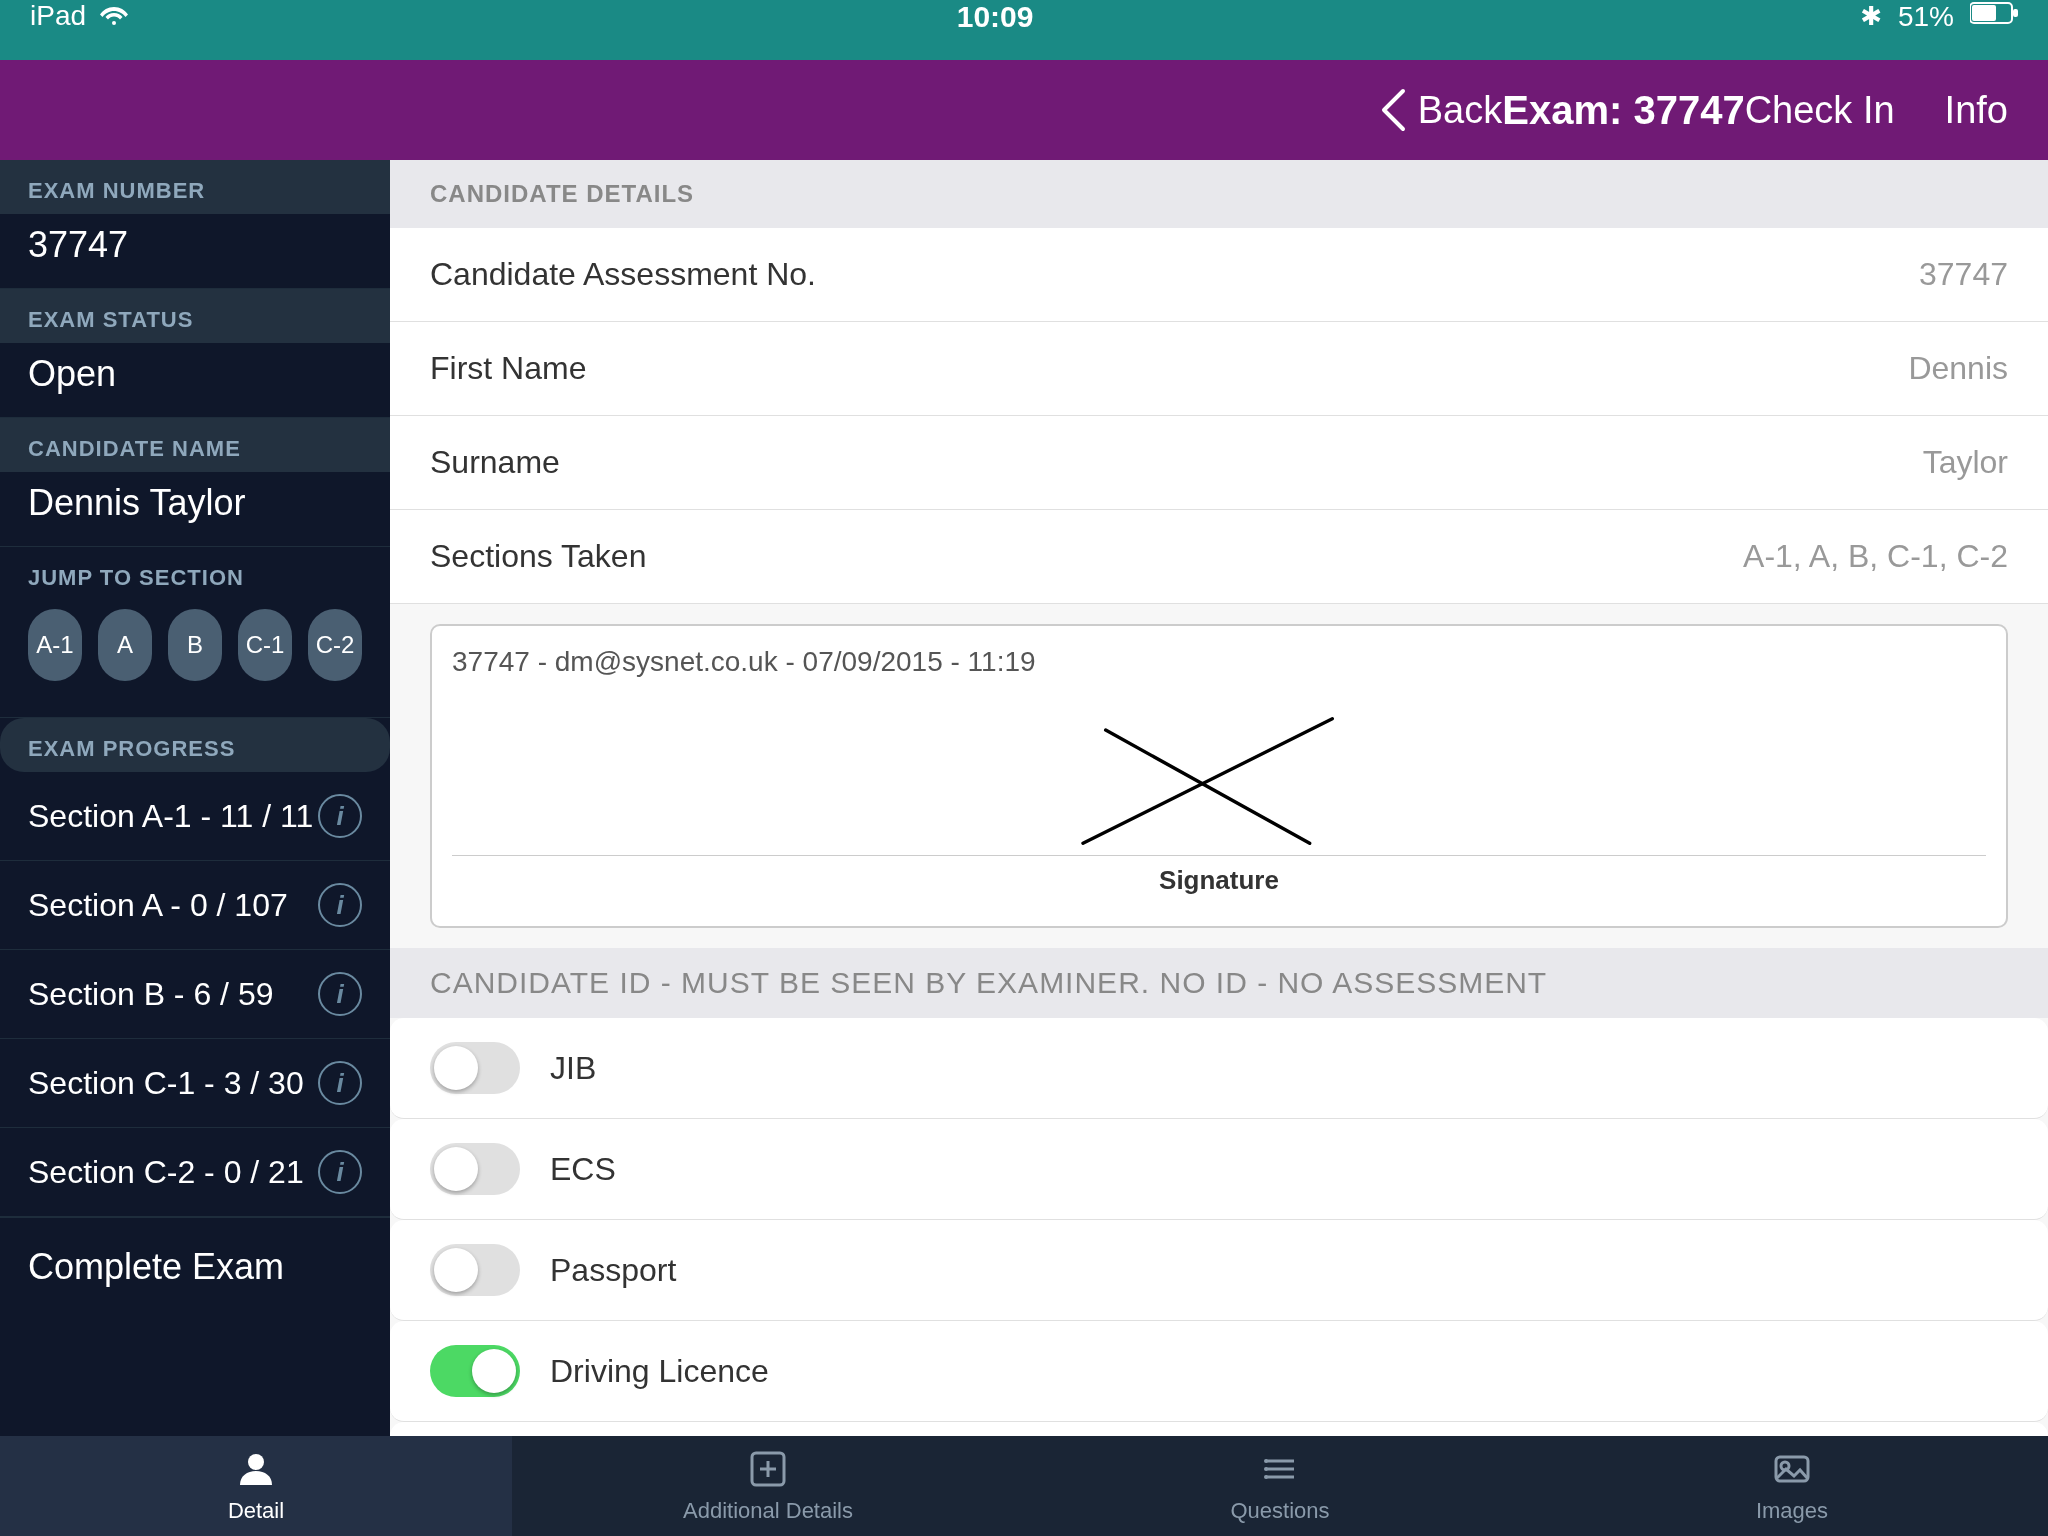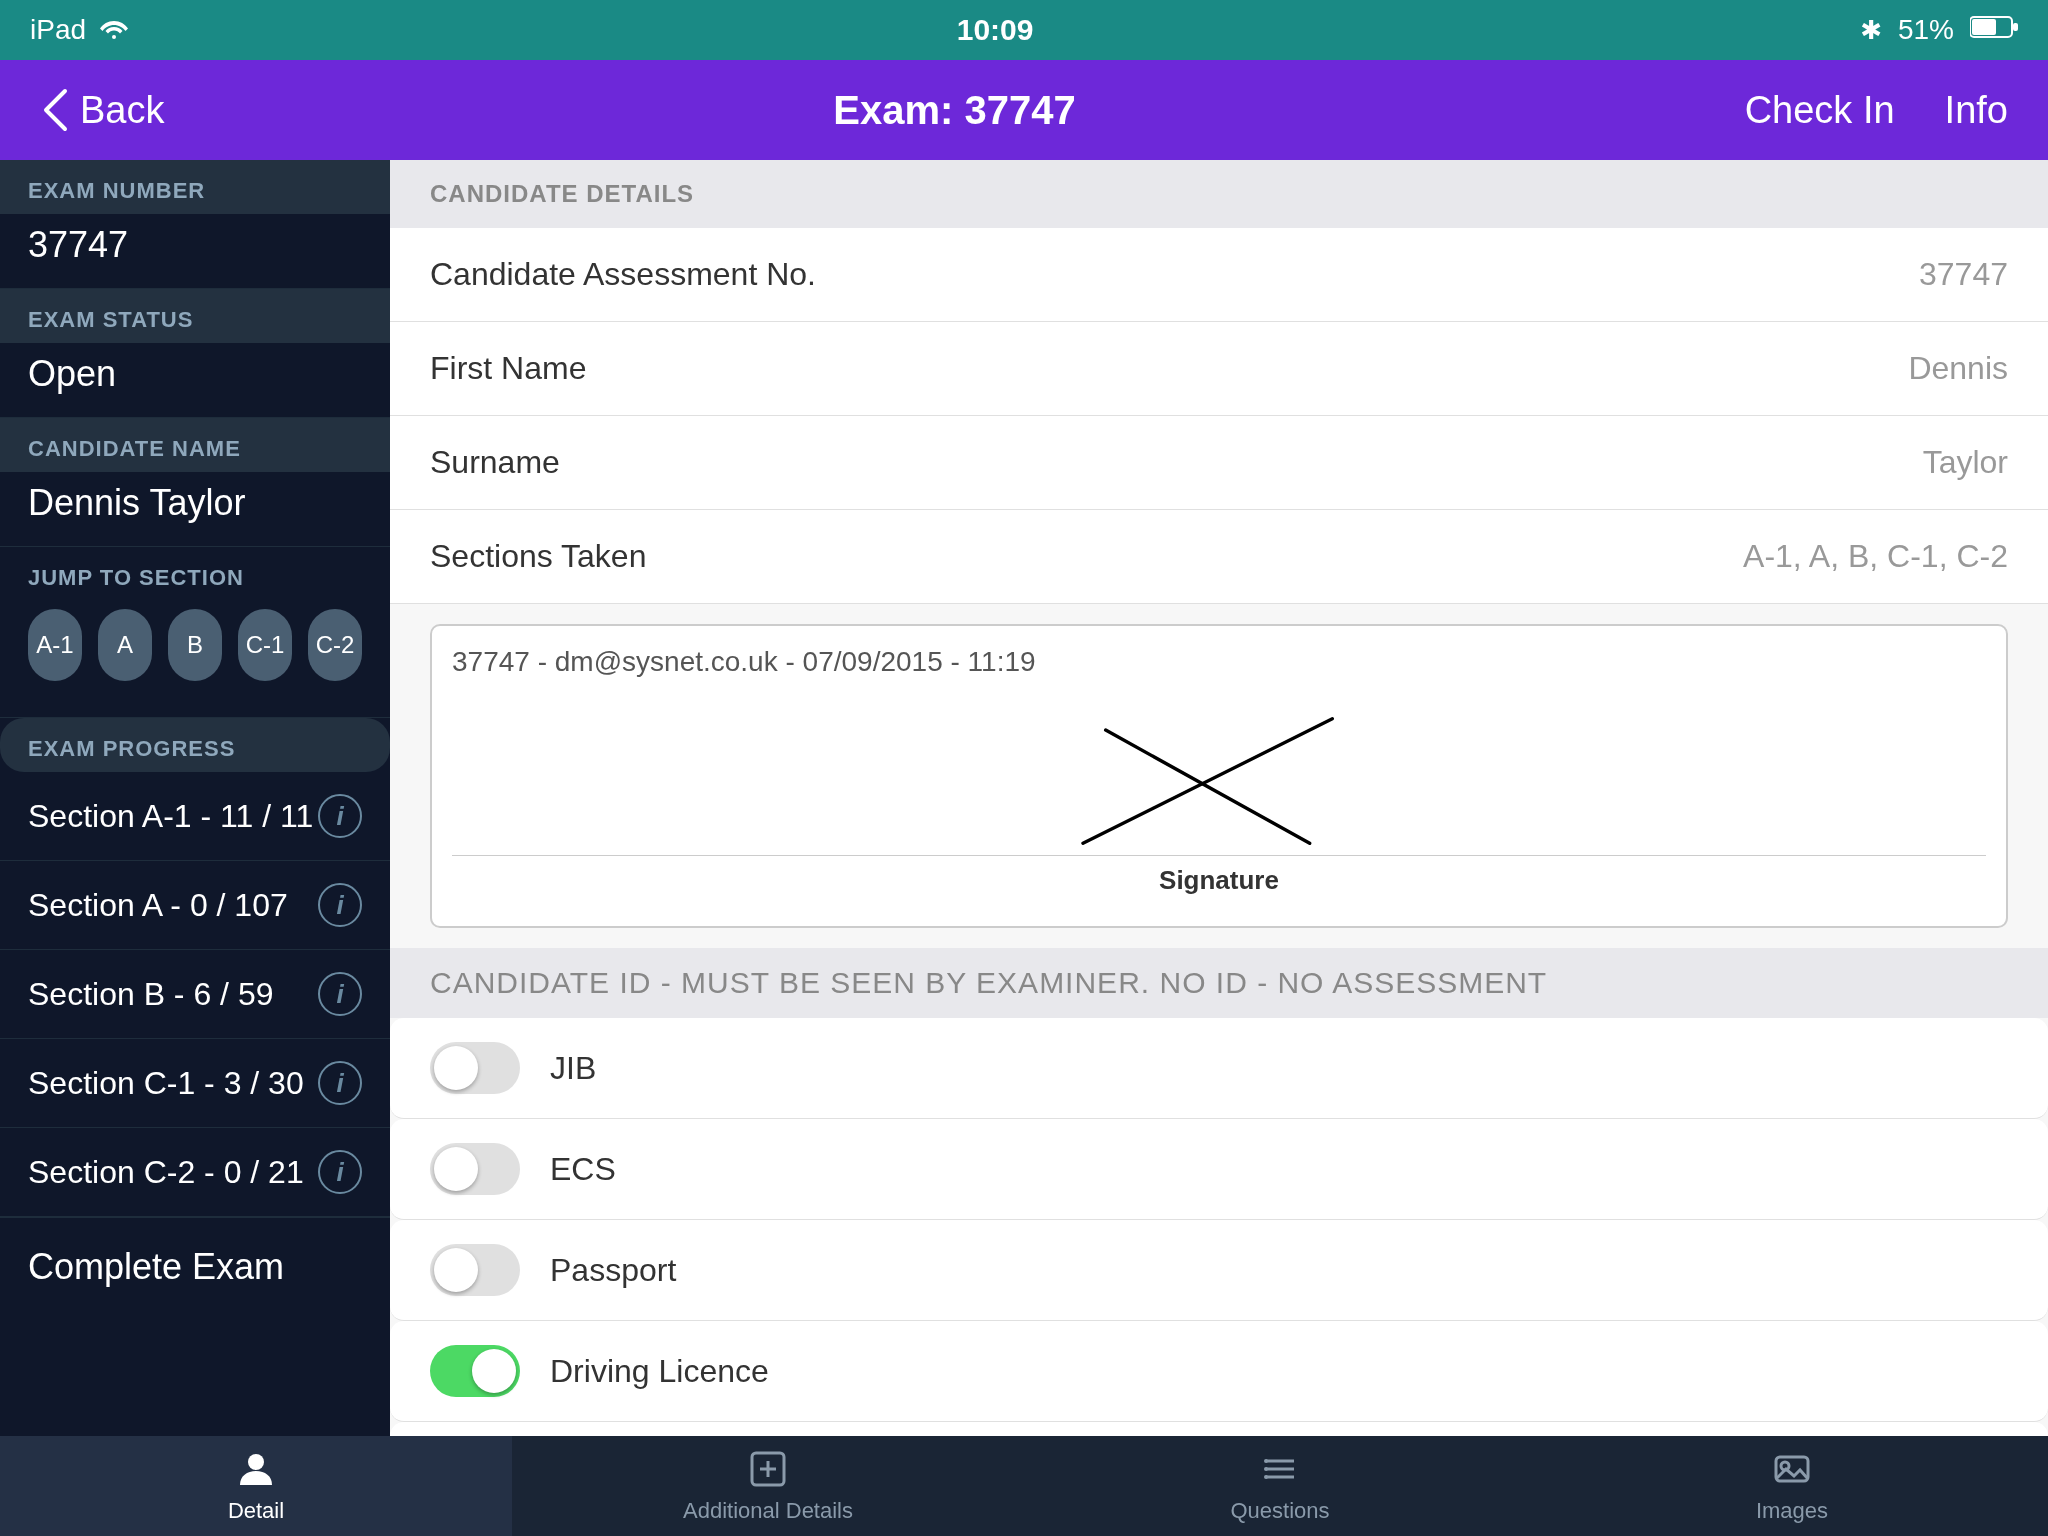--- a/index.html
+++ b/index.html
@@ -4,36 +4,36 @@
   <style>
     * { box-sizing: border-box; margin: 0; padding: 0; }
     body { font-family: -apple-system, 'Helvetica Neue', Arial, sans-serif; background: #f0f0f0; width: 2048px; height: 1536px; overflow: hidden; }
 
     
     .status-bar {
       background: #1a8a85;
       color: white;
       height: 60px;
       display: flex;
-      align-items: center;
+      align-items: flex-start;
       justify-content: space-between;
       padding: 0 30px;
       font-size: 28px;
     }
     .status-bar-left { display: flex; align-items: center; gap: 12px; }
     .status-bar-right { display: flex; align-items: center; gap: 16px; }
 
     
     .nav-bar {
-      background: #6d28d9;
+      background: #701a75;
       color: white;
       height: 100px;
       display: flex;
       align-items: center;
-      justify-content: space-between;
+      justify-content: flex-end;
       padding: 0 40px;
     }
     .nav-bar-back { display: flex; align-items: center; gap: 10px; font-size: 38px; color: white; }
     .nav-bar-title { font-size: 40px; font-weight: bold; color: white; }
     .nav-bar-actions { display: flex; align-items: center; gap: 50px; font-size: 38px; color: white; }
 
     
     .main-layout {
       display: flex;
       height: calc(1536px - 60px - 100px - 100px);

